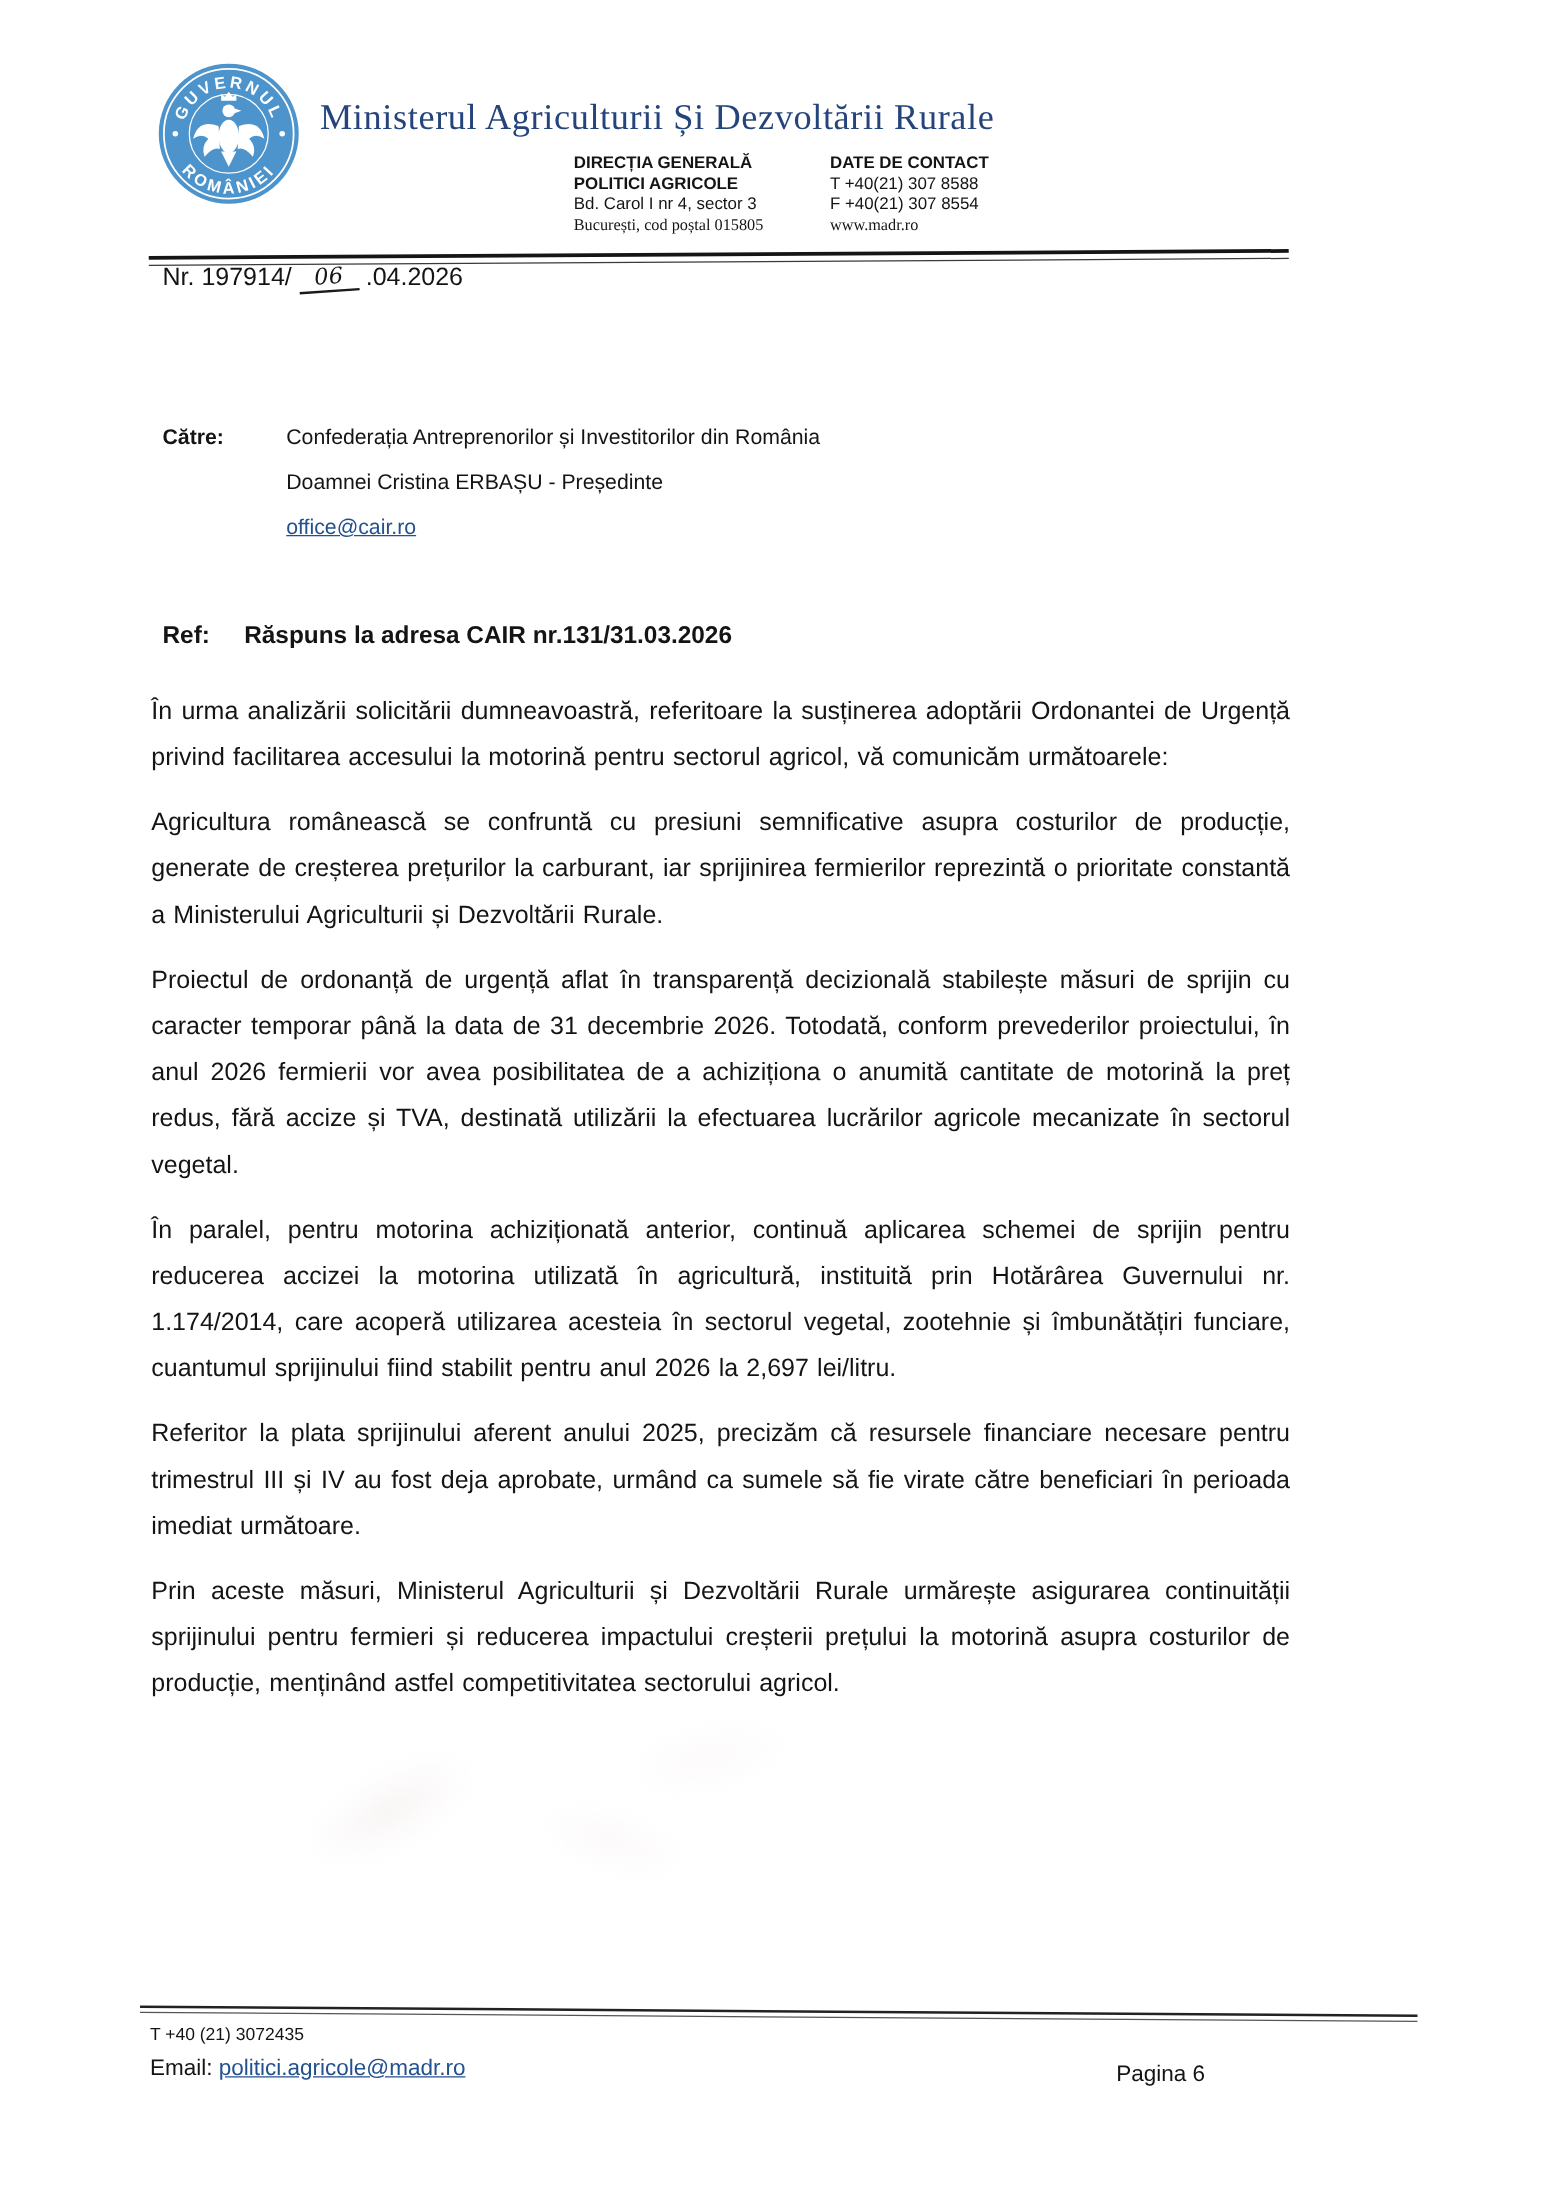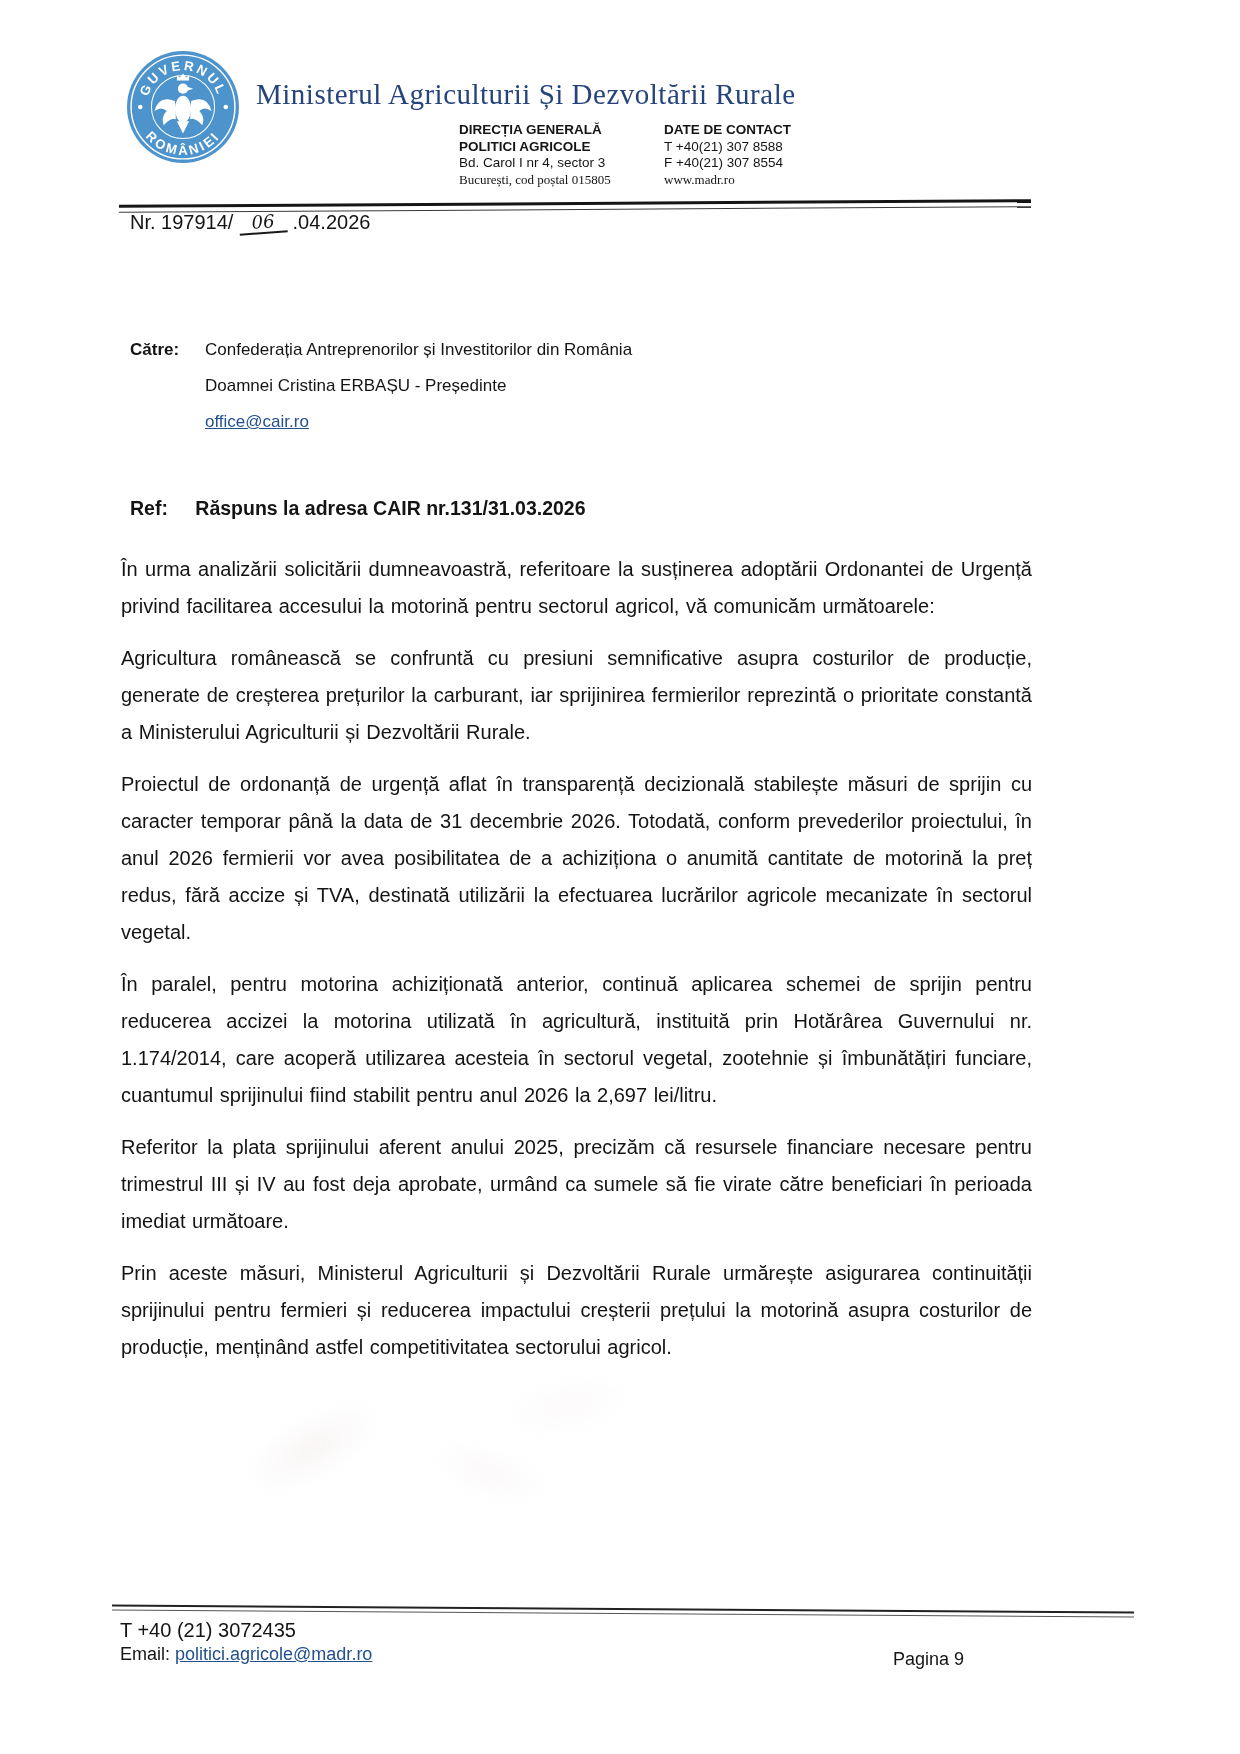--- a/index.html
+++ b/index.html
@@ -38,34 +38,34 @@
   .nr-line{position:absolute;left:130px;top:211px;font-size:20px;white-space:nowrap;}
   .hand-day{
     display:inline-block;min-width:48px;text-align:center;
     border-bottom:2px solid #1a1a1a;
     font-family:"DejaVu Serif",serif;font-style:italic;font-size:18px;
     transform:translateY(-1px) rotate(-4deg);
   }
   
   .recipient{position:absolute;left:130px;top:332px;font-size:17px;line-height:36px;}
   .recipient .lbl{font-weight:bold;position:absolute;left:0;top:0;}
-  .recipient .lines{margin-left:75px;}
+  .recipient .lines{margin-left:99px;}
   .email-link{color:#23518f;text-decoration:underline;}
   
   .ref-line{position:absolute;left:130px;top:497px;font-size:19.5px;font-weight:bold;}
   .ref-line .ref-text{margin-left:22px;}
   
   .letter-body{
     position:absolute;left:121px;top:551px;width:911px;
     font-size:20px;line-height:37px;text-align:justify;word-spacing:1px;
   }
   .letter-body p{margin:0 0 15px 0;}
   .bold{font-weight:normal;}
   
-  .footer-phone{position:absolute;left:120px;top:1619px;font-size:20px;}
+  .footer-phone{position:absolute;left:120px;top:1619px;font-size:14px;}
   .footer-email{position:absolute;left:120px;top:1644px;font-size:18px;}
   .footer-page{position:absolute;left:893px;top:1649px;font-size:18px;}
   
   .smudge{position:absolute;border-radius:50%;filter:blur(9px);opacity:0.45;pointer-events:none;}
   .sm1{left:238px;top:1420px;width:150px;height:55px;background:radial-gradient(closest-side,rgba(238,226,226,0.9),rgba(255,255,255,0));transform:rotate(-28deg);}
   .sm2{left:430px;top:1452px;width:120px;height:42px;background:radial-gradient(closest-side,rgba(246,236,236,0.9),rgba(255,255,255,0));transform:rotate(18deg);}
   .sm3{left:500px;top:1382px;width:135px;height:48px;background:radial-gradient(closest-side,rgba(248,240,240,0.9),rgba(255,255,255,0));transform:rotate(-12deg);}
 </style>
 </head>
 <body>
@@ -151,15 +151,15 @@
   <div class="smudge sm1"></div>
   <div class="smudge sm2"></div>
   <div class="smudge sm3"></div>
 
   <div class="rule-bottom"></div>
   <div class="footer-phone">T +40 (21) 3072435</div>
   <div class="footer-email">
     <span>Email:</span>
     <a class="email-link">politici.agricole@madr.ro</a>
   </div>
-  <div class="footer-page">Pagina 9</div>
+  <div class="footer-page">Pagina 6</div>
 
 </div>
 
 </body></html>

